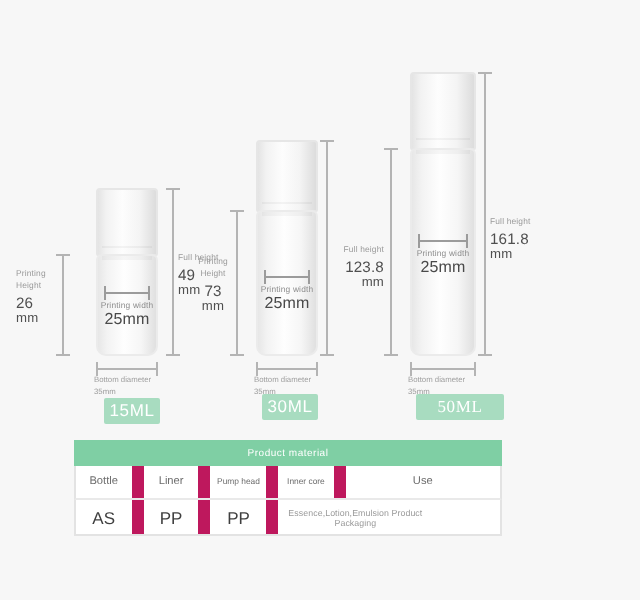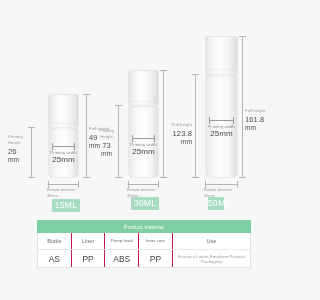--- a/index.html
+++ b/index.html
@@ -104,21 +104,21 @@
   }
   .tbl-title {
     height: 13px; background: #7fcfa4; color: #ffffff;
     font-size: 5px; letter-spacing: .05em;
     display: flex; align-items: center; justify-content: center;
   }
   .tbl-row { display: flex; background: #ffffff; }
   .tbl-row.head { border-left: 1px solid #e3e3e3; border-right: 1px solid #e3e3e3; border-bottom: 1px solid #e9e9e9; }
   .tbl-row.vals { border-left: 1px solid #e3e3e3; border-right: 1px solid #e3e3e3; border-bottom: 1px solid #e3e3e3; }
   .cell {
-    border-right: 1px solid #be185d;
+    border-right: 6px solid #be185d;
     display: flex; align-items: center; justify-content: center;
     text-align: center;
   }
   .cell:last-child { border-right: none; }
   .tbl-row.head .cell { height: 16px; color: #6d6d6d; font-size: 5.6px; line-height: 1.2; }
   .tbl-row.head .cell.small { font-size: 4.2px; }
   .tbl-row.vals .cell { height: 17px; color: #3f3f3f; font-size: 8.5px; }
   .tbl-row.vals .cell.use { font-size: 4.4px; color: #9a9a9a; letter-spacing: .01em; }
   .c1 { width: 15.9%; } .c2 { width: 15.9%; } .c3 { width: 15.9%; }
   .c4 { width: 15.9%; } .c5 { width: 36.4%; }
@@ -221,40 +221,39 @@
         <span class="num">161.8</span>
         <span class="unit">mm</span>
       </div>
 
       <div class="h-rule" style="left:5px; top:184px; width:33px;"></div>
       <div class="bd-text" style="left:4px; top:187px; width:50px;">
         <span>Bottom diameter</span>
         <span class="bd-val">35mm</span>
       </div>
 
-      <div class="vol-badge" style="left:8px; top:197px; width:16px;">50ML</div>
+      <div class="vol-badge" style="left:8px; top:197px; width:44px;font-family:Liberation Serif, serif;">50ML</div>
     </div>
 
   </div>
 
   <div class="table-wrap">
 
     <div class="tbl-title">Product material</div>
 
     <div class="tbl-row head">
       <div class="cell c1">Bottle</div>
       <div class="cell c2">Liner</div>
       <div class="cell c3 small">Pump head</div>
       <div class="cell c4 small">Inner core</div>
       <div class="cell c5">Use</div>
     </div>
 
     <div class="tbl-row vals">
       <div class="cell c1">AS</div>
       <div class="cell c2">PP</div>
-      <div class="cell c3">ABS</div>
       <div class="cell c4">PP</div>
       <div class="cell c5 use">Essence,Lotion,Emulsion Product Packaging</div>
     </div>
 
   </div>
 
 </div>
 
 </body></html>

